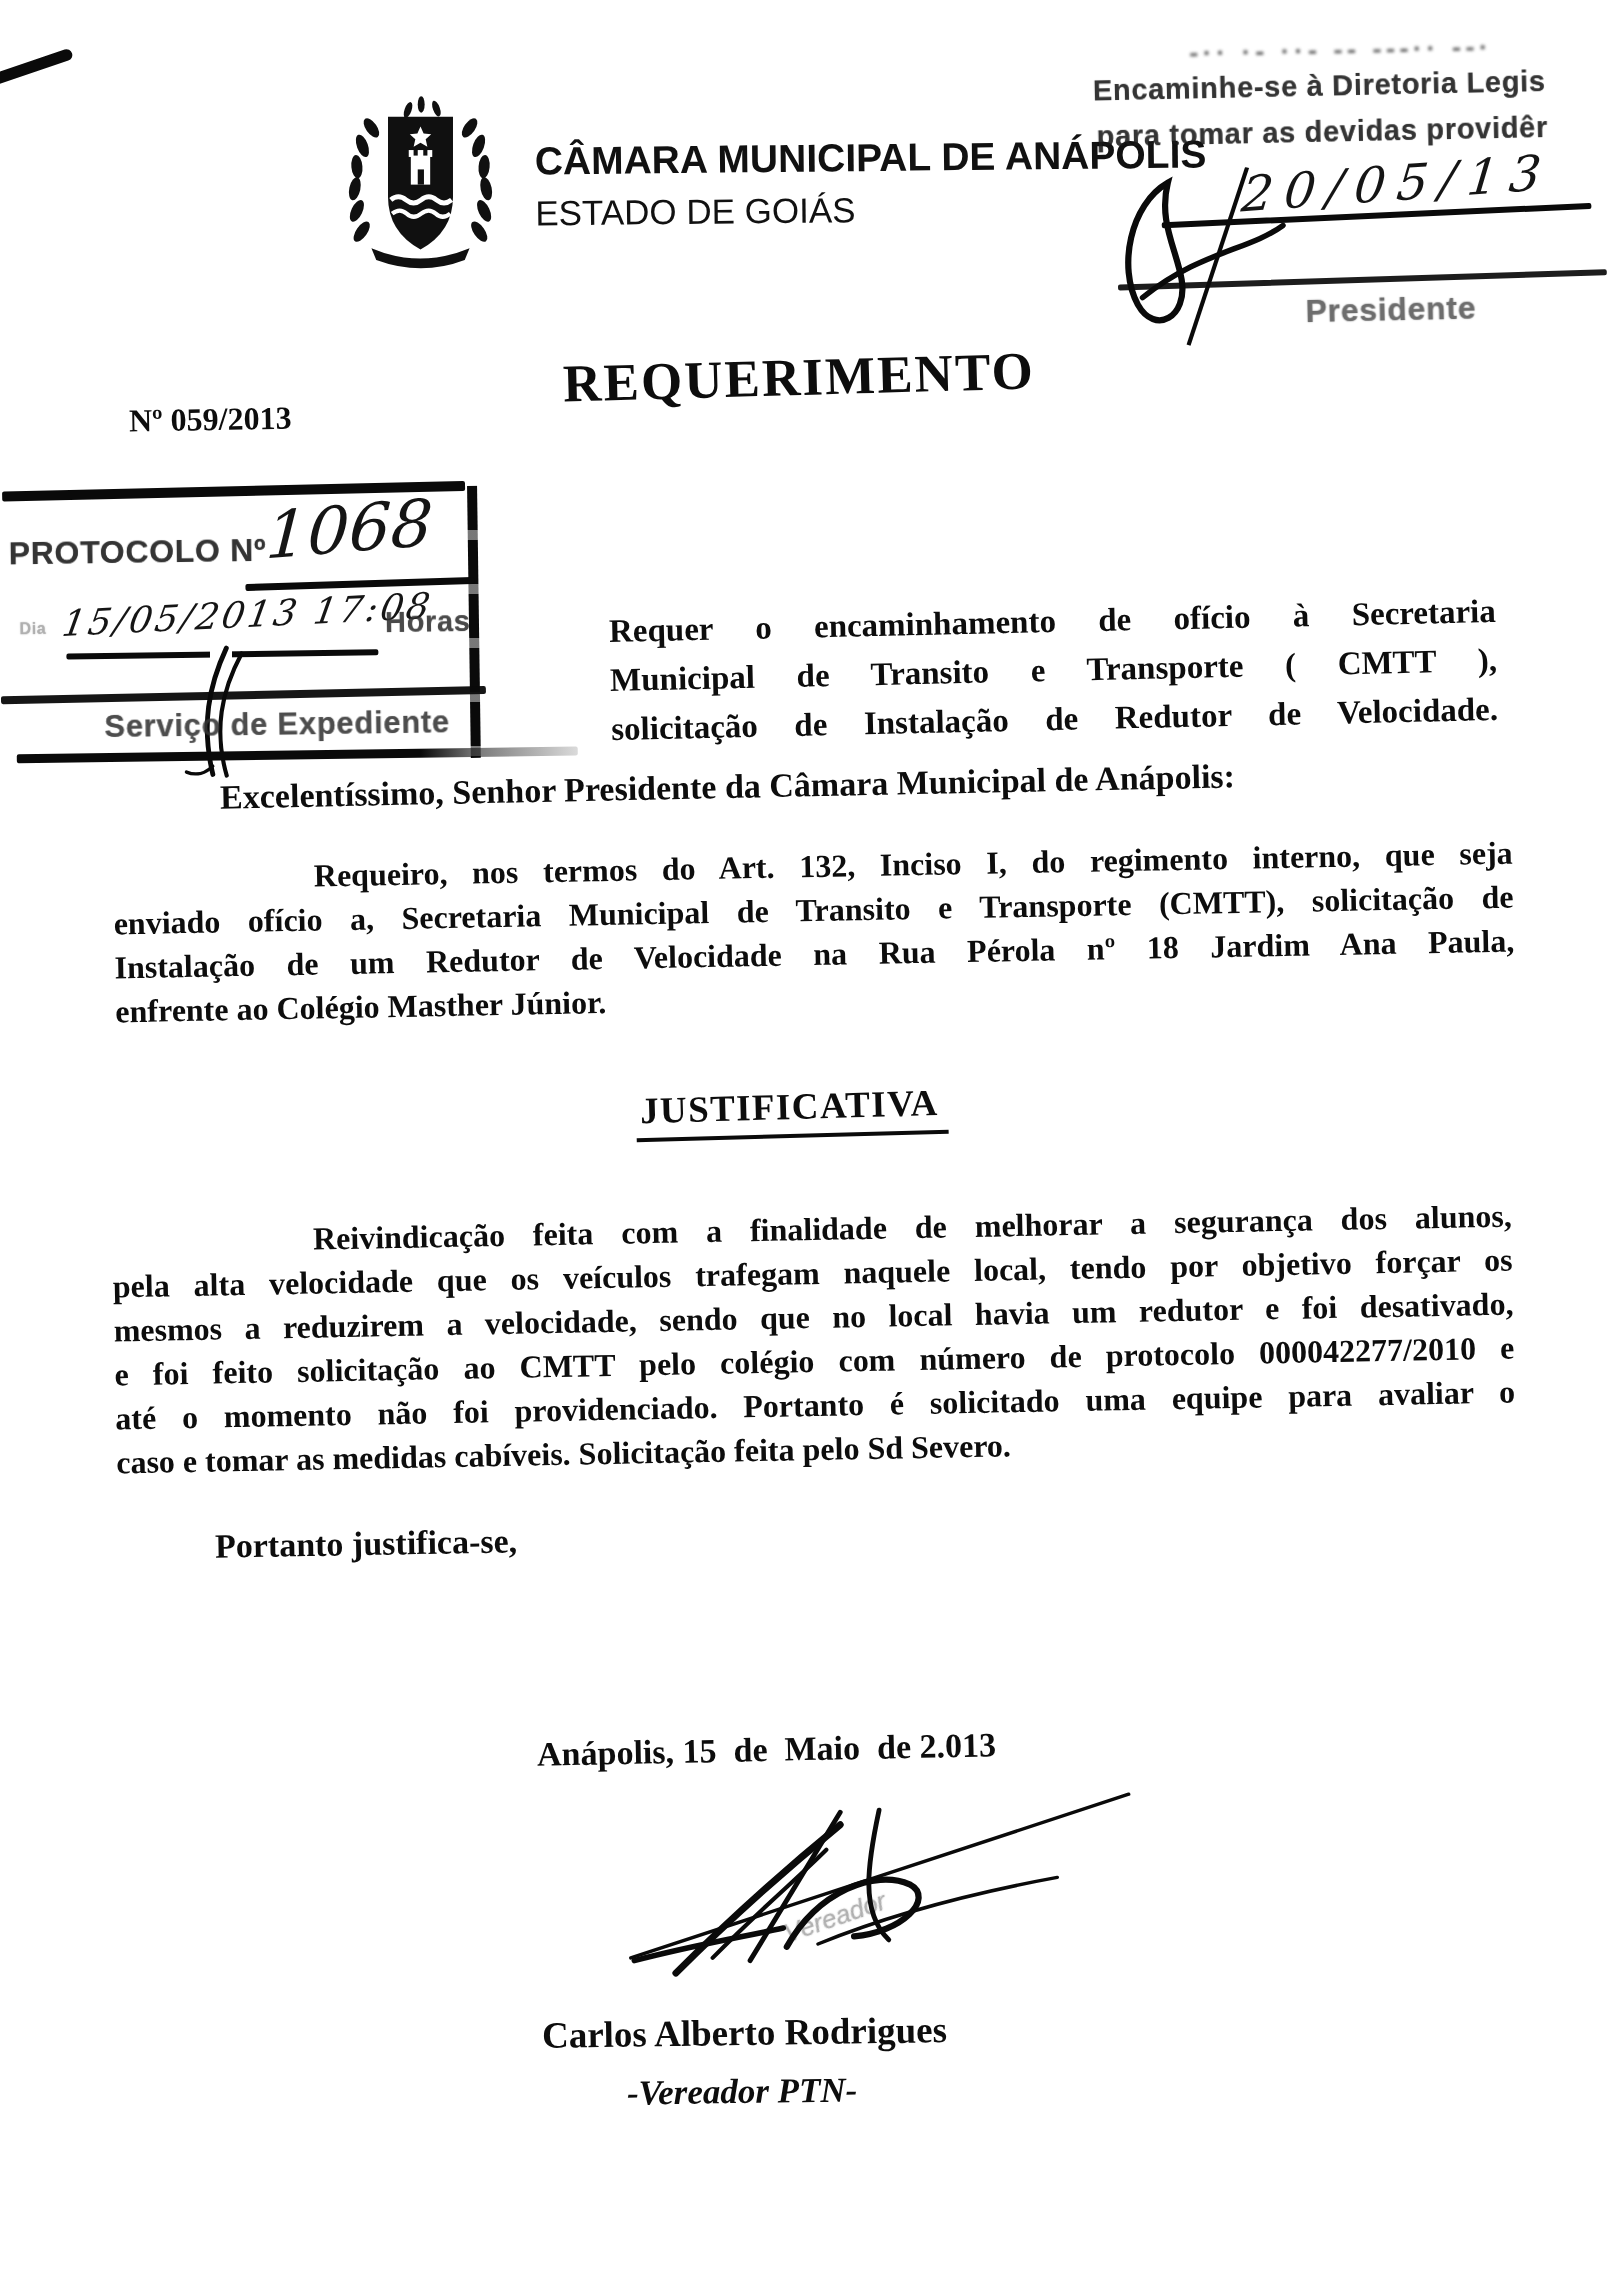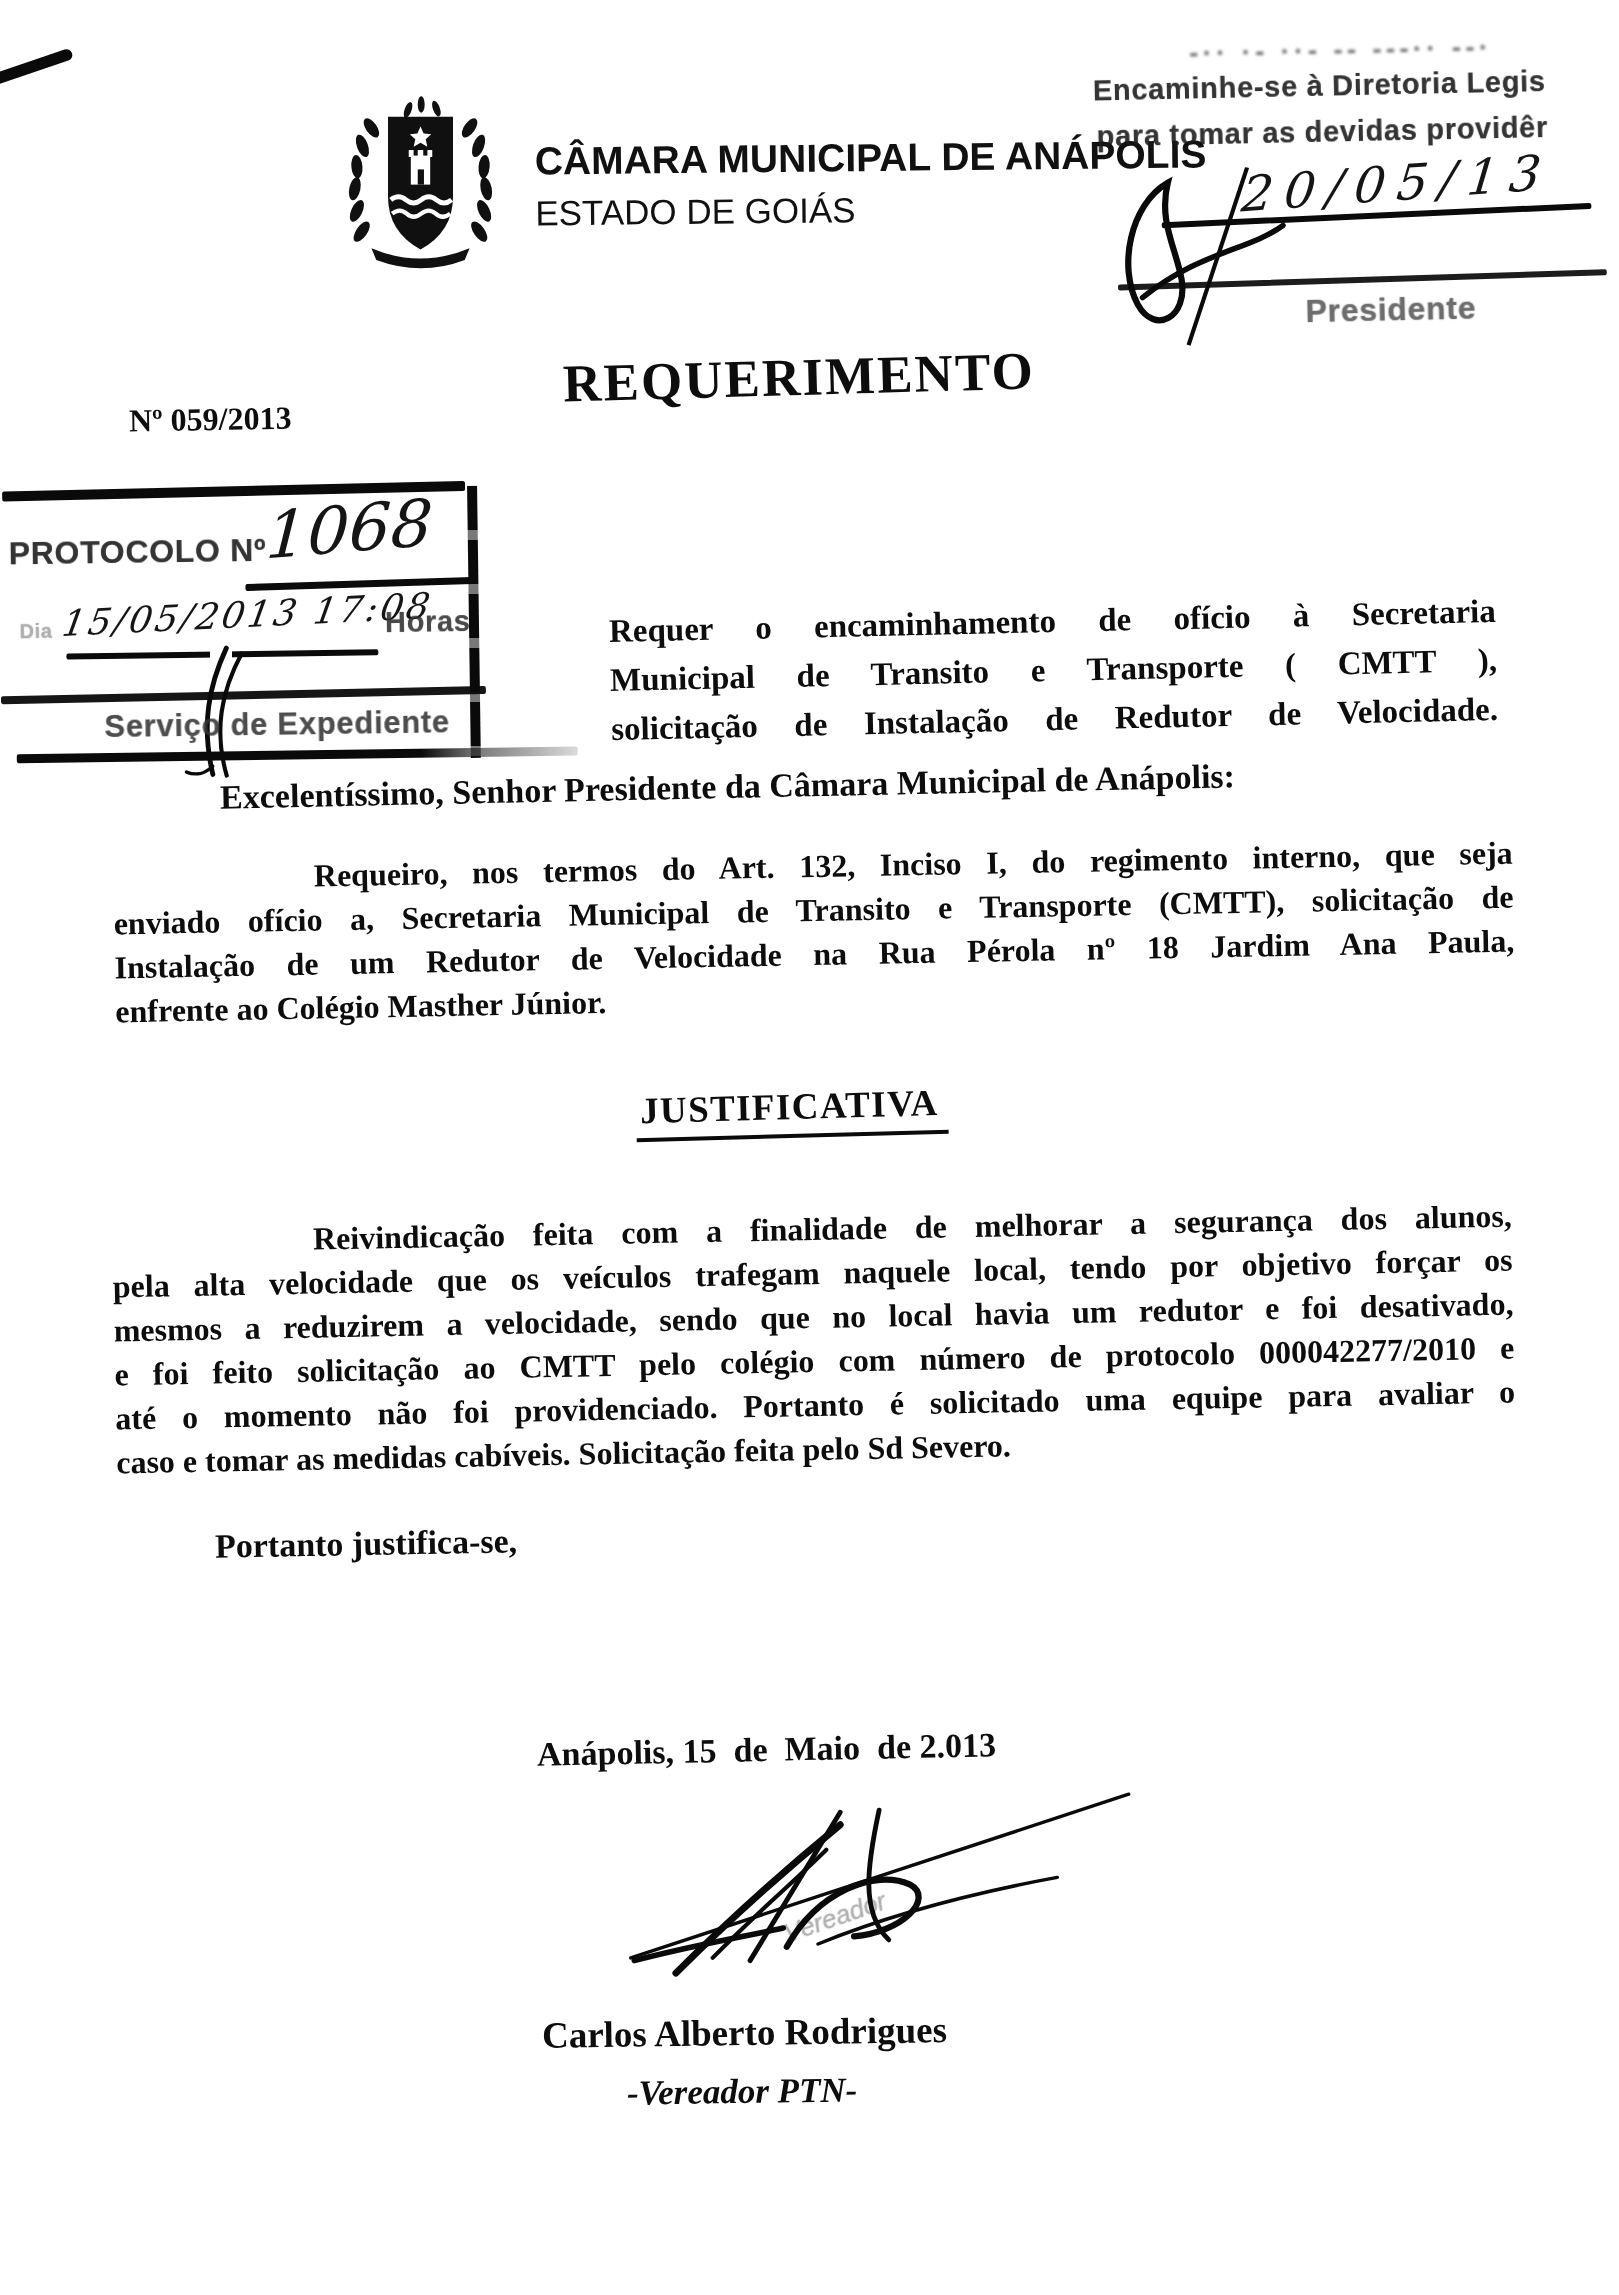--- a/index.html
+++ b/index.html
@@ -94,21 +94,21 @@
   <div class="abs serif nowrap" style="left:563px;top:347px;font-size:53px;letter-spacing:2.1px;transform:rotate(-1.6deg);">REQUERIMENTO</div>
   <div class="abs serif nowrap" style="left:129px;top:401px;font-size:32px;transform:rotate(-1deg);">Nº 059/2013</div>
 
   <div class="abs" style="left:0;top:478px;width:506px;height:298px;transform:rotate(-0.8deg);">
     <div class="abs bar" style="left:4.2px;top:8.3px;width:463px;height:10.4px;transform:rotate(-0.5deg);"></div>
     <div class="abs" style="left:469px;top:11px;width:10.4px;height:272px;
          background:repeating-linear-gradient(180deg,#0a0a0a 0 44px,rgba(10,10,10,.55) 44px 54px);"></div>
     <div class="abs stamp-print erode nowrap" style="left:9.7px;top:54px;font-size:32px;">PROTOCOLO Nº</div>
     <div class="abs hw nowrap" style="left:268px;top:15.2px;font-size:65px;transform:skewX(-8deg) rotate(-4deg);">1068</div>
     <div class="abs bar" style="left:246px;top:104px;width:229px;height:7px;transform:rotate(-1deg);"></div>
-    <div class="abs stamp-print nowrap faint" style="left:19.4px;top:139px;font-size:20px;opacity:.55;filter:blur(0.6px);">Dia</div>
+    <div class="abs stamp-print nowrap faint" style="left:19.4px;top:139px;font-size:16px;opacity:.55;filter:blur(0.6px);">Dia</div>
     <div class="abs hw nowrap" style="left:64px;top:116px;font-size:36px;letter-spacing:2.8px;transform:skewX(-12deg) rotate(-2deg);">15/05/2013 17:08</div>
     <div class="abs" style="left:66px;top:173px;width:312px;height:6.2px;border-radius:2.1px;
          background:linear-gradient(90deg,#0a0a0a 0 46%,transparent 46% 53%,#0a0a0a 53% 100%);"></div>
     <div class="abs stamp-print erode nowrap" style="left:385px;top:130px;font-size:29px;color:#3b3b3b;">Horas</div>
     <svg class="abs" style="left:172px;top:164px;" width="97" height="139" viewBox="0 0 140 200">
       <path d="M78,8 C52,62 40,118 56,190" stroke="#0a0a0a" stroke-width="7" fill="none" stroke-linecap="round"></path>
       <path d="M100,16 C70,70 58,126 76,192" stroke="#0a0a0a" stroke-width="6" fill="none" stroke-linecap="round"></path>
       <path d="M56,178 C46,188 32,192 18,186" stroke="#0a0a0a" stroke-width="5" fill="none" stroke-linecap="round"></path>
     </svg>
     <div class="abs bar" style="left:0;top:213px;width:485px;height:7.6px;transform:rotate(-0.4deg);opacity:.95;"></div>

